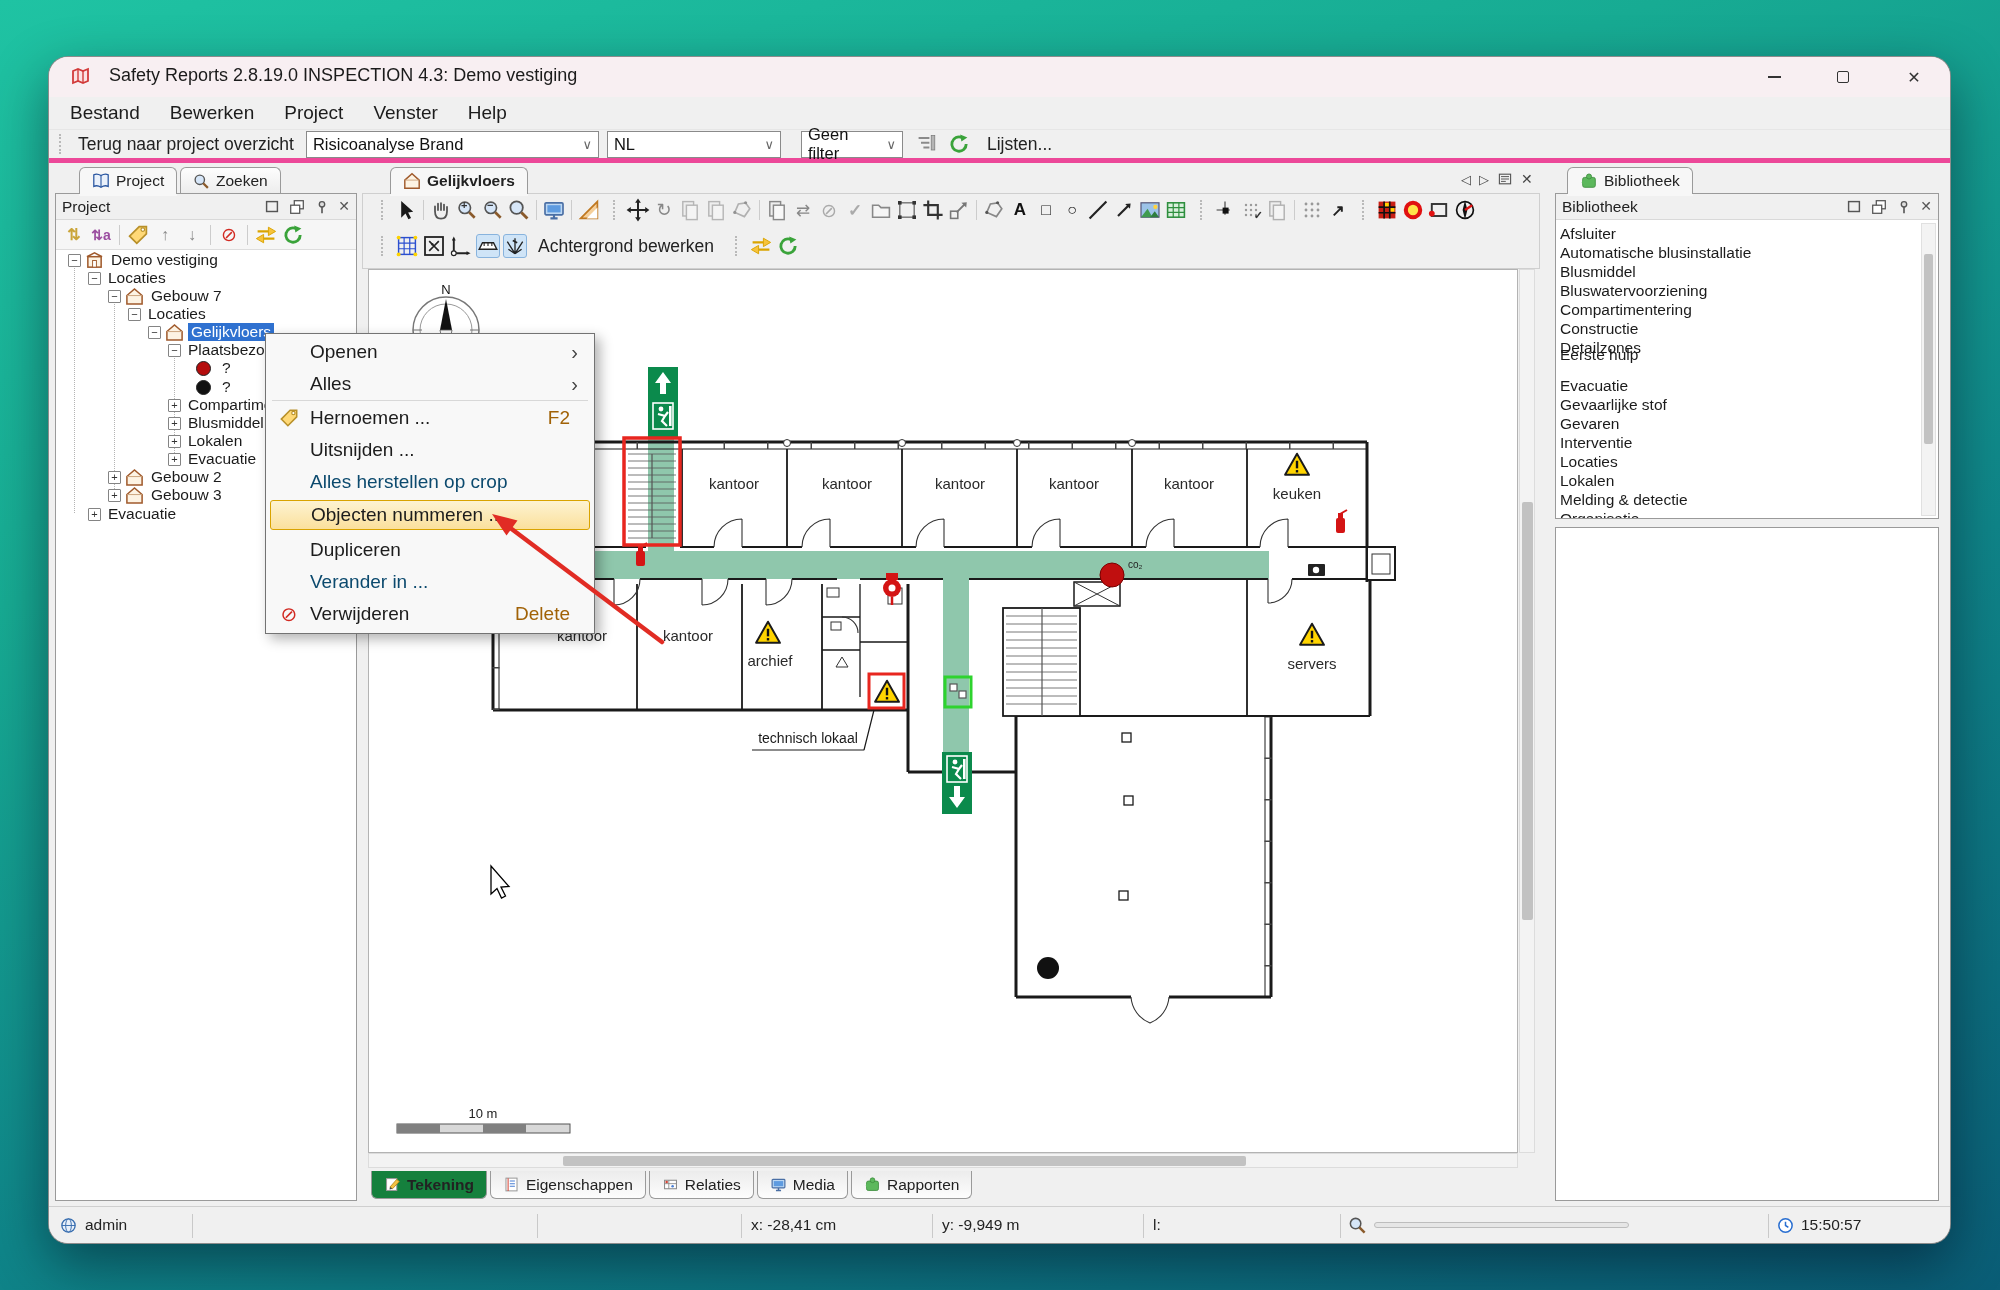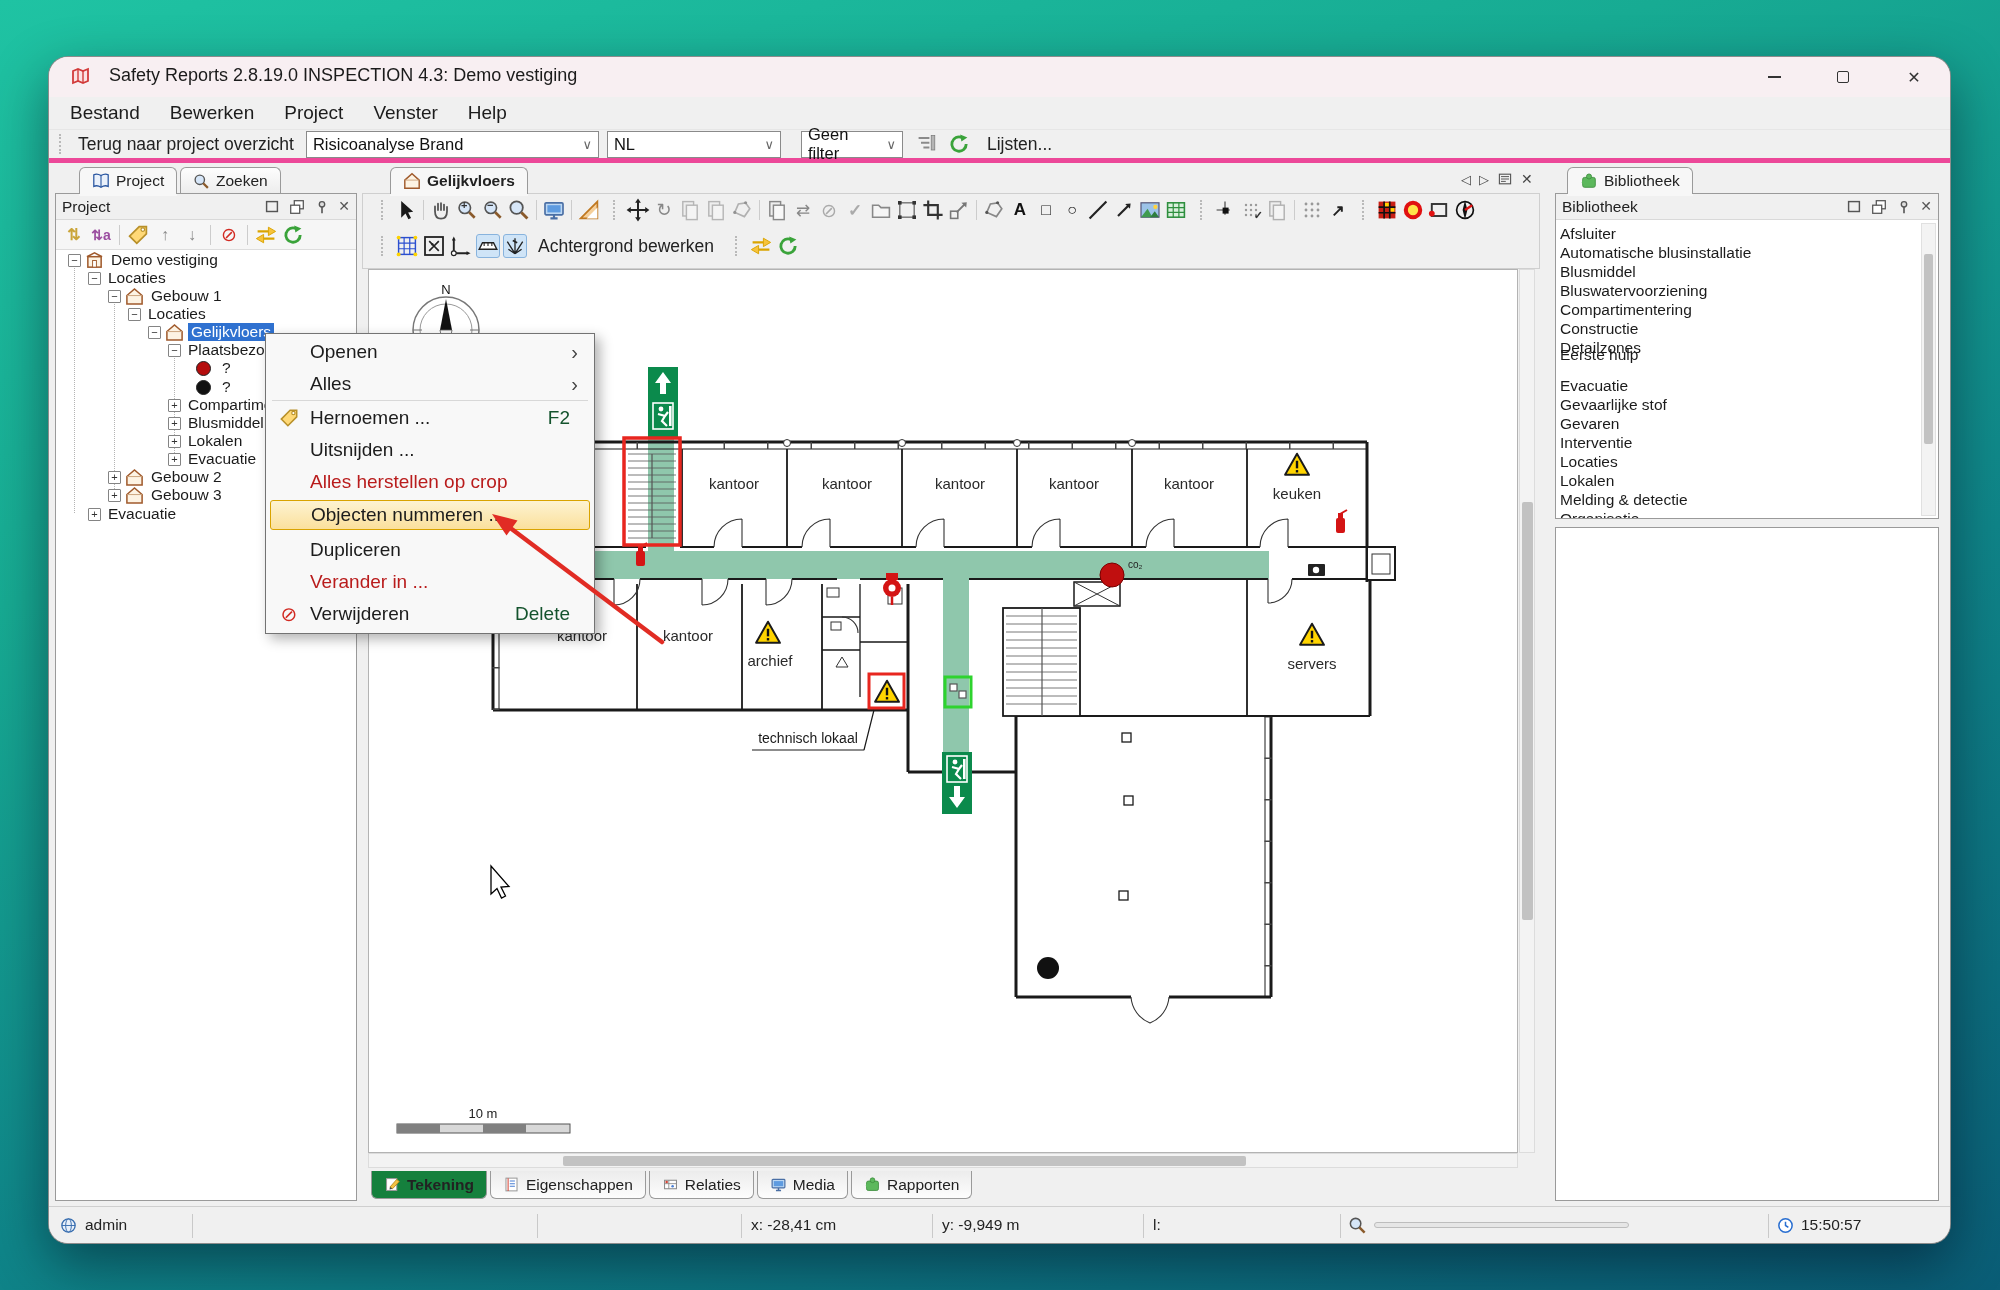--- a/index.html
+++ b/index.html
@@ -42,23 +42,23 @@
        display:flex;align-items:center;justify-content:center;border-radius:1px}
   .tlabel{padding:0 3px;white-space:nowrap}
   .tlabel.sel{background:#2f71d0;color:#fff}
   .dotln{position:absolute;border-left:1px dotted #b4b4b4;width:0}
   .dotc{width:15px;height:15px;border-radius:50%;border:1.5px solid #222}
   
   .ctx{left:216px;top:276px;width:330px;height:301px;background:#f8f8f8;border:1px solid #737373;
        box-shadow:5px 5px 12px rgba(0,0,0,.3);z-index:50}
   .mi{position:absolute;left:4px;right:4px;height:32px;display:flex;align-items:center;font-size:19px;color:#1c1c1c;padding-left:40px}
   .mi .mico{position:absolute;left:8px;width:22px;height:22px}
-  .mi .sc{position:absolute;right:20px;color:#14532d}
+  .mi .sc{position:absolute;right:20px;color:#a16207}
   .mi .sub{position:absolute;right:12px;color:#444;font-size:20px}
-  .mi.dis{color:#b91c1c}
+  .mi.dis{color:#0c4a6e}
   .mi.hl{background:linear-gradient(#fdf3d2,#fbe09c);border:1px solid #d9a300;border-radius:3px}
   .msep{position:absolute;left:6px;right:6px;height:1px;background:#d8d8d8}
   
   .viewport{left:319px;top:212px;width:1150px;height:884px;background:#fff;border:1px solid #b3b3b3}
   .sbv{left:1470px;top:212px;width:16px;height:884px;background:#f3f3f3;border:1px solid #dcdcdc}
   .sbh{left:319px;top:1096px;width:1150px;height:15px;background:#f3f3f3;border:1px solid #dcdcdc}
   .thumb{background:#c2c2c2;border-radius:2px}
   .btab{height:28px;display:inline-flex;align-items:center;gap:6px;padding:0 12px;font-size:15.5px;color:#222;
         border:1px solid #9a9a9a;border-top:none;border-radius:0 0 6px 6px;background:linear-gradient(#ececec,#fdfdfd)}
   .btab.active{background:#15803d;font-weight:bold}
@@ -408,21 +408,21 @@
         </div>
         <div class="trow" style="left:32px;top:18px;gap:4px">
           <span class="exp">−</span>
           <span class="tlabel">Locaties</span>
         </div>
         <div class="trow" style="left:52px;top:36px;gap:4px">
           <span class="exp">−</span>
           <svg width="19" height="19" viewBox="0 0 20 20">
               <use href="#s-house"></use>
             </svg>
-          <span class="tlabel">Gebouw 1</span>
+          <span class="tlabel">Gebouw 7</span>
         </div>
         <div class="trow" style="left:72px;top:54px;gap:4px">
           <span class="exp">−</span>
           <span class="tlabel">Locaties</span>
         </div>
         <div class="trow" style="left:92px;top:72px;gap:4px">
           <span class="exp">−</span>
           <svg width="19" height="19" viewBox="0 0 20 20">
               <use href="#s-house"></use>
             </svg>

